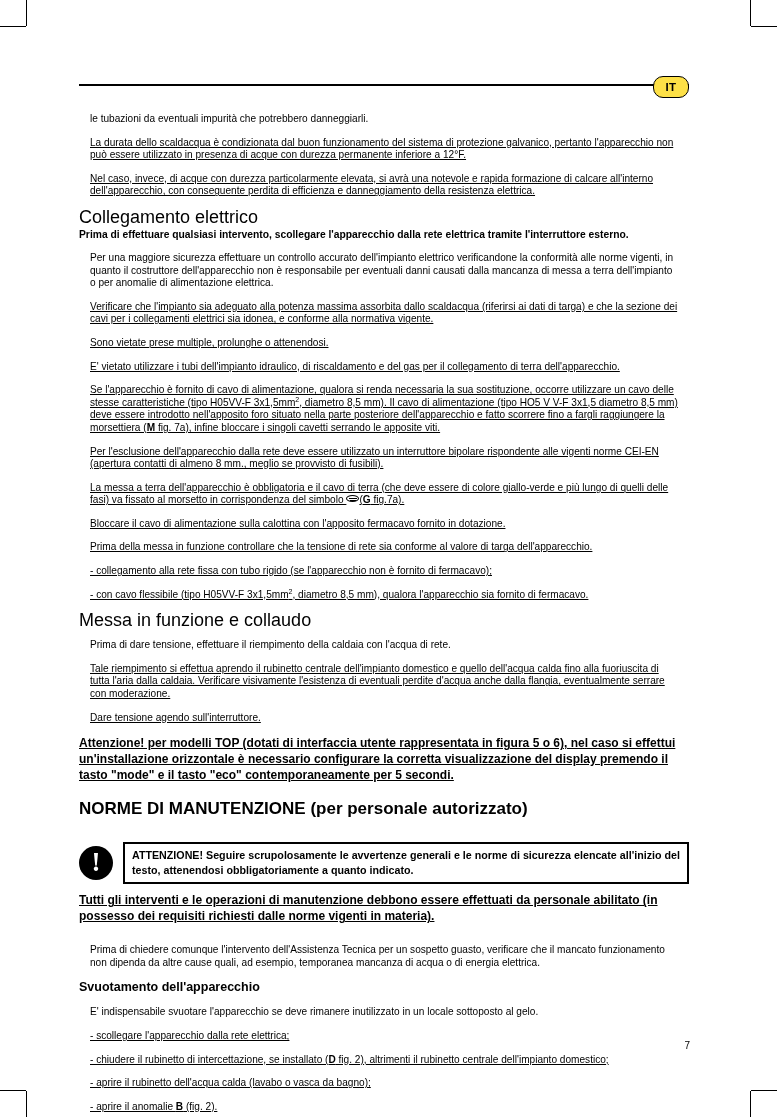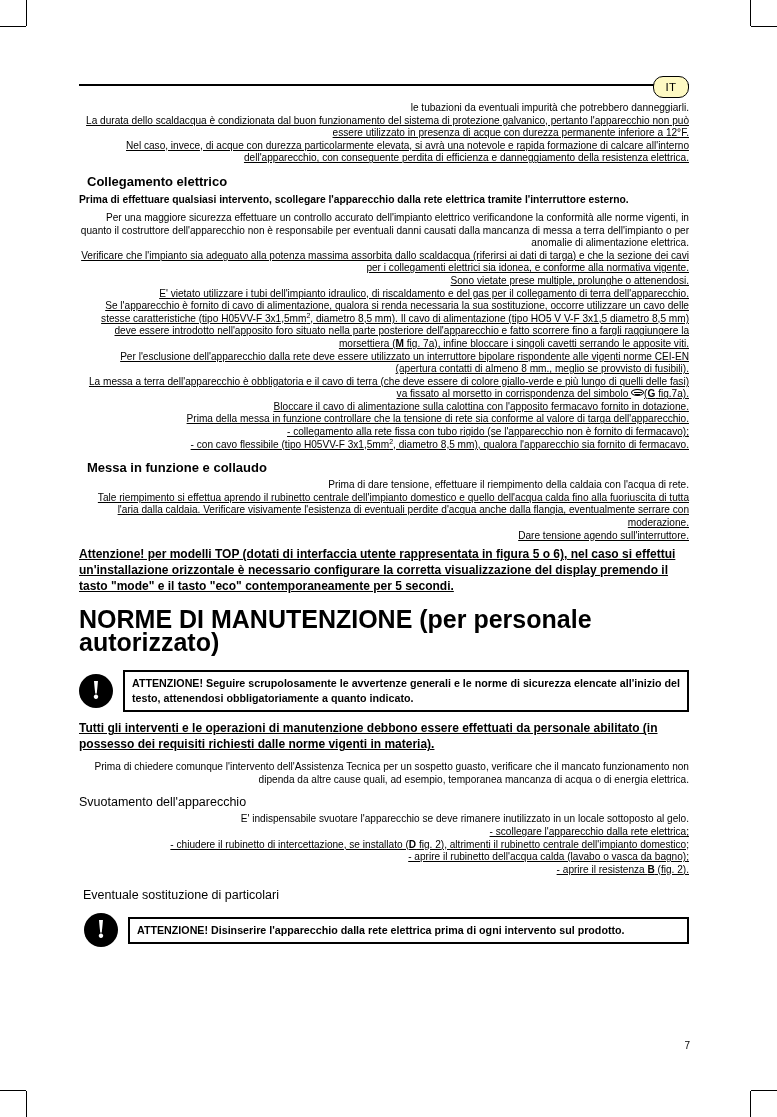--- a/index.html
+++ b/index.html
@@ -43,55 +43,55 @@
     margin: 0 0 2px 0;
   }
   .lang-badge {
     position: absolute;
     right: 0px;
     top: -8px;
     width: 34px;
     height: 20px;
     border: 1.4px solid #000;
     border-radius: 10px;
-    background: #fef9c3;
+    background: #fde047;
     font-size: 11.5px;
-    font-weight: normal;
+    font-weight: bold;
     line-height: 20px;
     text-align: center;
     letter-spacing: 0.4px;
   }
 
   p, .para {
-    margin: 0;
+    margin: 11px;
     font-size: 10.1px;
     line-height: 12.6px;
-    text-align: right;
+    text-align: left;
   }
   .para + .para { margin-top: 0px; text-decoration: underline; }
 
   h2.sec {
-    font-size: 13px;
-    font-weight: bold;
-    margin: 9px 0 3px 8px;
+    font-size: 18px;
+    font-weight: normal;
+    margin: 9px 0 3px 0;
     line-height: 16px;
   }
 
   .bold-line {
     font-size: 10.3px;
     font-weight: bold;
     line-height: 13px;
     margin: 1px 0 6px 0;
   }
   .gap-9 { height: 9px; }
 
   h1.big {
-    font-size: 25px;
-    font-weight: bold;
-    margin: 14px 0 16px 0;
+    font-size: 17px;
+    font-weight: bold;
+    margin: 14px 0 22px 0;
     line-height: 23px;
   }
 
   .warn-row {
     display: flex;
     align-items: center;
     margin: 4px 0 8px 0;
   }
   .warn-icon {
     width: 34px;
@@ -159,21 +159,21 @@
   }
   .sym-earth i {
     position: absolute;
     left: 3.8px; top: 6px;
     width: 5.5px; height: 0;
     border-top: 1.1px solid #000;
   }
 
   h3.sub {
     font-size: 12.5px;
-    font-weight: normal;
+    font-weight: bold;
     margin: 9px 0 3px 0;
     line-height: 15px;
   }
   h3.sub.spaced { margin-top: 12px; padding-left: 4px; }
 
   .pagenum {
     position: absolute;
     right: 87px;
     bottom: 66px;
     font-size: 10px;
@@ -243,21 +243,21 @@
 
     <div class="gap-9"></div>
 
     <p class="para">Prima di chiedere comunque l'intervento dell'Assistenza Tecnica per un sospetto guasto, verificare che il mancato funzionamento non dipenda da altre cause quali, ad esempio, temporanea mancanza di acqua o di energia elettrica.</p>
 
     <h3 class="sub">Svuotamento dell'apparecchio</h3>
     <p class="para">E' indispensabile svuotare l'apparecchio se deve rimanere inutilizzato in un locale sottoposto al gelo.</p>
     <p class="para">- scollegare l'apparecchio dalla rete elettrica;</p>
     <p class="para"><span>- chiudere il rubinetto di intercettazione, se installato (</span><b>D</b><span> fig. 2), altrimenti il rubinetto centrale dell'impianto domestico;</span></p>
     <p class="para">- aprire il rubinetto dell'acqua calda (lavabo o vasca da bagno);</p>
-    <p class="para"><span>- aprire il resistenza </span><b>B</b><span> (fig. 2).</span></p>
+    <p class="para"><span>- aprire il anomalie </span><b>B</b><span> (fig. 2).</span></p>
 
     <h3 class="sub spaced">Eventuale sostituzione di particolari</h3>
 
     <div class="warn-row second">
       <div class="warn-icon">!</div>
       <div class="warn-box">ATTENZIONE! Disinserire l'apparecchio dalla rete elettrica prima di ogni intervento sul prodotto.</div>
     </div>
 
   </div>
 

